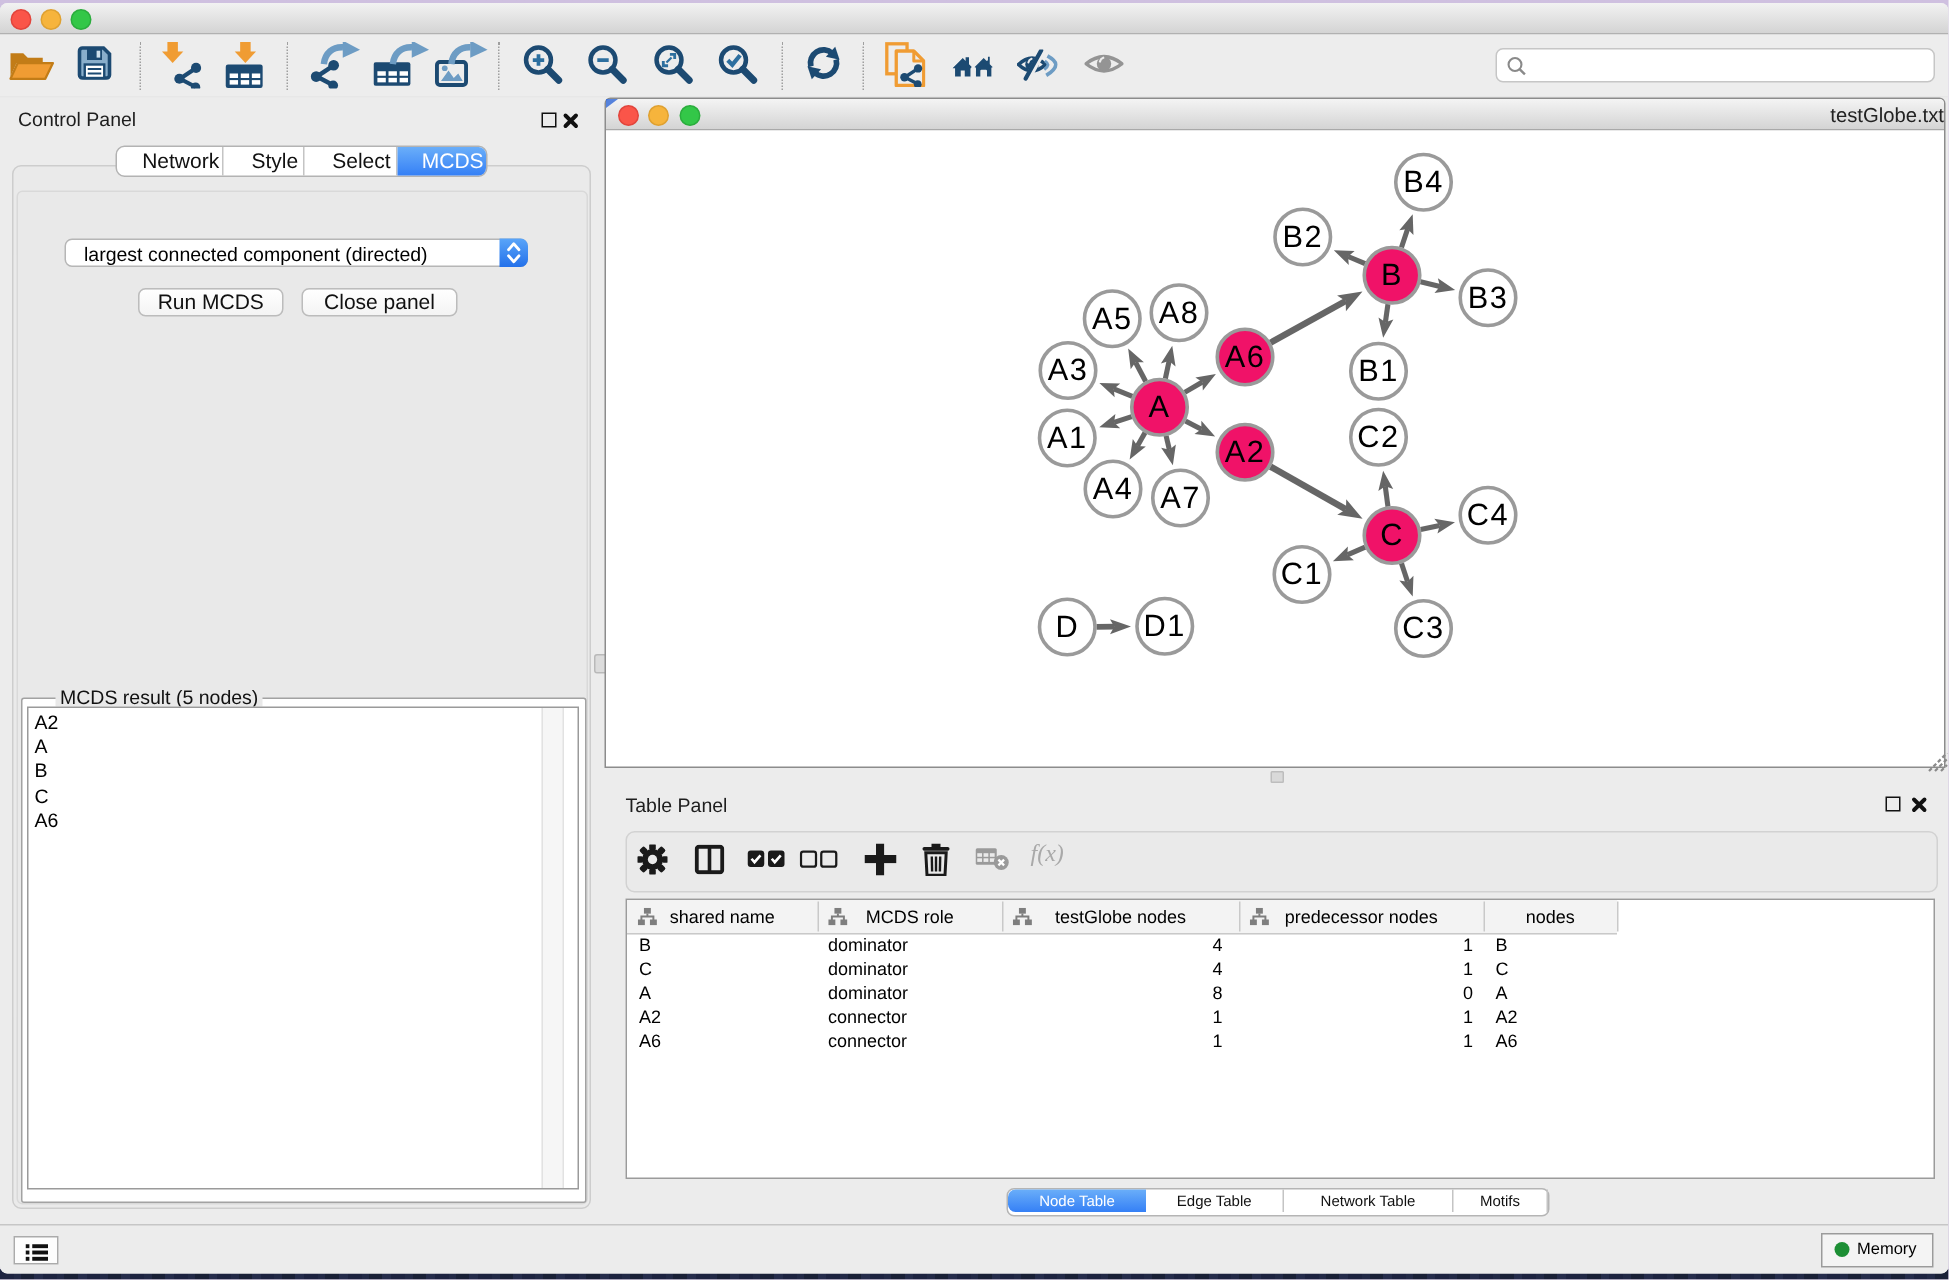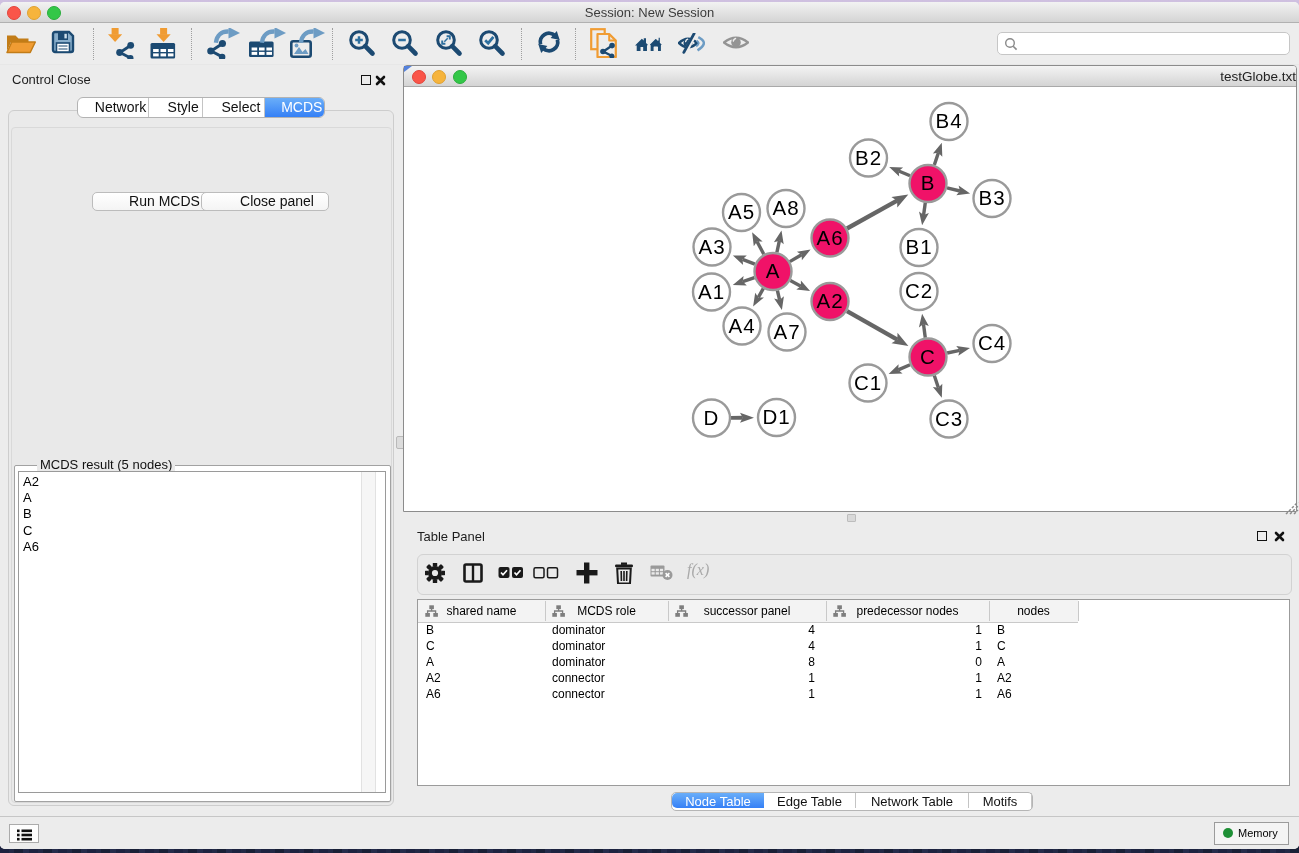--- a/index.html
+++ b/index.html
@@ -22,21 +22,21 @@
   .ptitle{font-size:13px;color:#1e1e1e;}
   .float-ic{width:8px;height:8px;border:1.5px solid #111;}
   #cpbox{left:8px;top:108px;width:384px;height:694px;background:#eaeaea;border:1px solid #cdcdcd;border-radius:6px;}
   #cpinner{left:11px;top:125px;width:379px;height:674px;background:#e9e9e9;border:1px solid #d9d9d9;border-radius:4px;}
   #tabbar{left:77px;top:95px;width:246px;height:19px;background:#fff;border:1px solid #b3b3b3;border-radius:6px;display:flex;}
   #tabbar .tab{height:19px;line-height:19px;text-align:center;font-size:14px;color:#111;border-right:1px solid #c4c4c4;padding-left:15px;}
   #tabbar .tab.active{background:linear-gradient(#6aaef9,#3580f6);color:#fff;border:none;border-radius:0 5px 5px 0;}
   #optlabel{left:10px;top:135px;width:381px;text-align:center;font-size:13.5px;color:#111;}
   #combo{left:43px;top:157px;width:309px;height:19px;background:#fff;border:1px solid #b6b6b6;border-radius:5px;font-size:13px;color:#000;line-height:19px;padding-left:12px;box-sizing:border-box;}
   #combostep{right:-1px;top:-1px;width:19px;height:19px;background:linear-gradient(#5aa5f9,#2471ea);border-radius:0 5px 5px 0;}
-  .btn{height:17px;background:linear-gradient(#ffffff,#f4f4f4);border:1px solid #bcbcbc;border-radius:5px;font-size:14px;color:#111;text-align:center;line-height:17px;padding-left:24px;}
+  .btn{height:17px;background:linear-gradient(#ffffff,#f4f4f4);border:1px solid #bcbcbc;border-radius:5px;font-size:14px;color:#111;text-align:center;line-height:17px;}
   #mcdsgroup{left:14px;top:463px;width:375px;height:335px;background:#fff;border:1px solid #a2a2a2;border-radius:2px;}
   #mcdslegend{left:20px;top:455px;background:#e9e9e9;padding:0 3px;font-size:13px;color:#111;margin-left:17px;}
   #mcdslist{left:18px;top:469px;width:368px;height:322px;background:#fff;border:1px solid #9a9a9a;font-size:13px;color:#000;line-height:16.2px;padding:2px 0 0 4px;box-sizing:border-box;}
   #mcdsscroll{left:361px;top:470px;width:13px;height:320px;background:#f6f6f6;border-left:1px solid #e2e2e2;border-right:1px solid #e2e2e2;}
   
   #vdivider{left:396px;top:434px;width:7px;height:11px;background:#dcdcdc;border:1px solid #b9b9b9;border-radius:2px;}
   #hdivider{left:847px;top:512px;width:7px;height:6px;background:#d9d9d9;border:1px solid #bdbdbd;border-radius:1px;}
   
   #netwin{left:403px;top:63px;width:894px;height:447px;background:#fff;border:1px solid #8c8c8c;border-radius:4px 4px 0 0;box-sizing:border-box;}
   #nettitle{left:0;top:0;width:892px;height:20px;background:linear-gradient(#f4f4f4,#d4d4d4);border-bottom:1px solid #a9a9a9;border-radius:3px 3px 0 0;}
@@ -45,37 +45,36 @@
   #nettitle .t3{left:49px;background:#33c748;border:0.5px solid #2bad3d;}
   #nettext{left:0;top:2.5px;width:892px;text-align:right;font-size:13.5px;color:#222;}
   
   #tptoolbar{left:417px;top:552px;width:873px;height:39px;background:#eaeaea;border:1px solid #d2d2d2;border-radius:6px;}
   #tptable{left:417px;top:597px;width:873px;height:187px;background:#fff;border:1px solid #9b9b9b;box-sizing:border-box;}
   #thead{left:0;top:0;width:660px;height:22px;background:#f3f3f3;border-bottom:1px solid #c9c9c9;}
   .hsep{top:1px;height:20px;width:0;border-left:1px solid #c9c9c9;}
   .hlabel{top:4px;font-size:12px;color:#000000;text-align:center;}
   .cell{font-size:12px;color:#000;position:absolute;}
   #bottomtabs{left:671px;top:790px;width:360px;height:17px;background:#fff;border:1px solid #b5b5b5;border-radius:5px;display:flex;}
-  #bottomtabs .tab{height:15px;line-height:17px;text-align:center;font-size:13px;color:#111;border-right:1px solid #c4c4c4;}
+  #bottomtabs .tab{height:15px;line-height:17px;text-align:center;font-size:10px;color:#111;border-right:1px solid #c4c4c4;}
   #bottomtabs .tab.active{background:linear-gradient(#6aaef9,#3580f6);color:#fff;border:none;border-radius:5px 0 0 5px;}
   
   #statusbar{left:0;top:814px;width:1299px;height:33px;background:#ececec;border-top:1px solid #c6c6c6;}
   #listbtn{left:9px;top:822px;width:28px;height:17px;background:#fdfdfd;border:1px solid #ababab;}
   #membtn{left:1214px;top:820px;width:73px;height:21px;background:#f4f4f4;border:1px solid #9b9b9b;font-size:11px;color:#000;}
 </style>
 </head>
 <body>
 <div id="bottomstrip" class="abs"></div>
 <div id="win" class="abs">
 
   <div id="titlebar" class="abs">
     <div class="abs tl t1"></div>
       <div class="abs tl t2"></div>
       <div class="abs tl t3"></div>
-    <div id="wtitle" class="abs">Session: New Session</div>
   </div>
 
   <div id="toolbar" class="abs">
     <div class="abs tbsep" style="left:93px;"></div>
       <div class="abs tbsep" style="left:191px;"></div>
       <div class="abs tbsep" style="left:332px;"></div>
       <div class="abs tbsep" style="left:521px;"></div>
       <div class="abs tbsep" style="left:575px;"></div>
       <svg class="abs" style="left:6px;top:9px;" width="30" height="23" viewBox="0 0 30 23">
         <path d="M1,19 V3.5 H9.5 L12.5,6.5 H22.5 V10 H5 Z" fill="#c27c17"></path>
@@ -217,32 +216,40 @@
         <path d="M10.3,6 a3.4,3.4 0 0 1 2.2,-2.5" fill="none" stroke="#ededed" stroke-width="1.5" stroke-linecap="round"></path>
       </svg>
     <div id="search" class="abs">
         <svg class="abs" style="left:6px;top:4px;" width="14" height="14" viewBox="0 0 14 14">
           <circle cx="6" cy="6" r="4.3" fill="none" stroke="#8a8a8a" stroke-width="1.4"></circle>
           <line x1="9.2" y1="9.2" x2="12.6" y2="12.6" stroke="#8a8a8a" stroke-width="1.6"></line>
         </svg>
       </div>
   </div>
 
-  <div class="abs ptitle" style="left:12px;top:70px;">Control Close</div>
+  <div class="abs ptitle" style="left:12px;top:70px;">Control Panel</div>
   <div class="abs float-ic" style="left:361px;top:73px;"></div>
     <svg class="abs" style="left:375px;top:73px;" width="11" height="11" viewBox="0 0 11 11">
       <path d="M2,2 L9,9 M9,2 L2,9" stroke="#111" stroke-width="2.6" stroke-linecap="round"></path>
     </svg>
   <div id="cpbox" class="abs"></div>
   <div id="cpinner" class="abs"></div>
   <div id="tabbar" class="abs">
     <div class="tab" style="width:73px;">Network</div>
     <div class="tab" style="width:51px;">Style</div>
     <div class="tab" style="width:60px;">Select</div>
     <div class="tab active" style="width:59px;">MCDS</div>
+  </div>
+  <div id="combo" class="abs">largest connected component (directed)
+    <div id="combostep" class="abs">
+        <svg class="abs" style="left:4px;top:2px;" width="11" height="15" viewBox="0 0 11 15">
+          <path d="M2,5.5 L5.5,1.5 L9,5.5" fill="none" stroke="#fff" stroke-width="1.8" stroke-linecap="round" stroke-linejoin="round"></path>
+          <path d="M2,9.5 L5.5,13.5 L9,9.5" fill="none" stroke="#fff" stroke-width="1.8" stroke-linecap="round" stroke-linejoin="round"></path>
+        </svg>
+      </div>
   </div>
   <div class="abs btn" style="left:92px;top:190px;width:95px;">Run MCDS</div>
   <div class="abs btn" style="left:201px;top:190px;width:102px;">Close panel</div>
   <div id="mcdsgroup" class="abs"></div>
   <div id="mcdslegend" class="abs">MCDS result (5 nodes)</div>
   <div id="mcdslist" class="abs">A2<br>A<br>B<br>C<br>A6</div>
   <div id="mcdsscroll" class="abs"></div>
   <div id="vdivider" class="abs"></div>
   <div id="hdivider" class="abs"></div>
 
@@ -418,21 +425,21 @@
           <rect x="0.3" y="8" width="4.6" height="3.8" fill="#7e7e7e"></rect>
           <rect x="8.3" y="8" width="4.6" height="3.8" fill="#7e7e7e"></rect>
         </svg>
         <div class="abs hlabel" style="left:127px;width:123px;">MCDS role</div>
         <svg class="abs" style="left:257px;top:5px;" width="13" height="12" viewBox="0 0 13 12">
           <rect x="4.3" y="0.3" width="4.6" height="3.8" fill="#7e7e7e"></rect>
           <path d="M6.6,4 V6 M2.6,8.3 V6 H10.6 V8.3" fill="none" stroke="#7e7e7e" stroke-width="1.3"></path>
           <rect x="0.3" y="8" width="4.6" height="3.8" fill="#7e7e7e"></rect>
           <rect x="8.3" y="8" width="4.6" height="3.8" fill="#7e7e7e"></rect>
         </svg>
-        <div class="abs hlabel" style="left:250px;width:158px;">successor panel</div>
+        <div class="abs hlabel" style="left:250px;width:158px;">testGlobe nodes</div>
         <svg class="abs" style="left:415px;top:5px;" width="13" height="12" viewBox="0 0 13 12">
           <rect x="4.3" y="0.3" width="4.6" height="3.8" fill="#7e7e7e"></rect>
           <path d="M6.6,4 V6 M2.6,8.3 V6 H10.6 V8.3" fill="none" stroke="#7e7e7e" stroke-width="1.3"></path>
           <rect x="0.3" y="8" width="4.6" height="3.8" fill="#7e7e7e"></rect>
           <rect x="8.3" y="8" width="4.6" height="3.8" fill="#7e7e7e"></rect>
         </svg>
         <div class="abs hlabel" style="left:408px;width:163px;">predecessor nodes</div>
         <div class="abs hlabel" style="left:571px;width:89px;">nodes</div>
         <div class="abs hsep" style="left:127px;"></div>
         <div class="abs hsep" style="left:250px;"></div>

